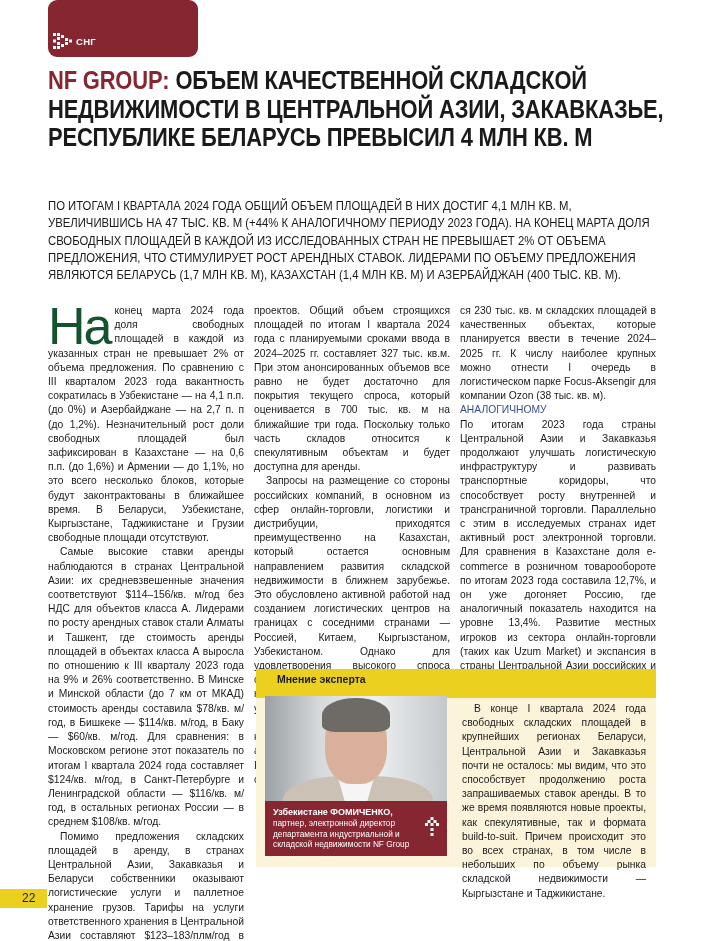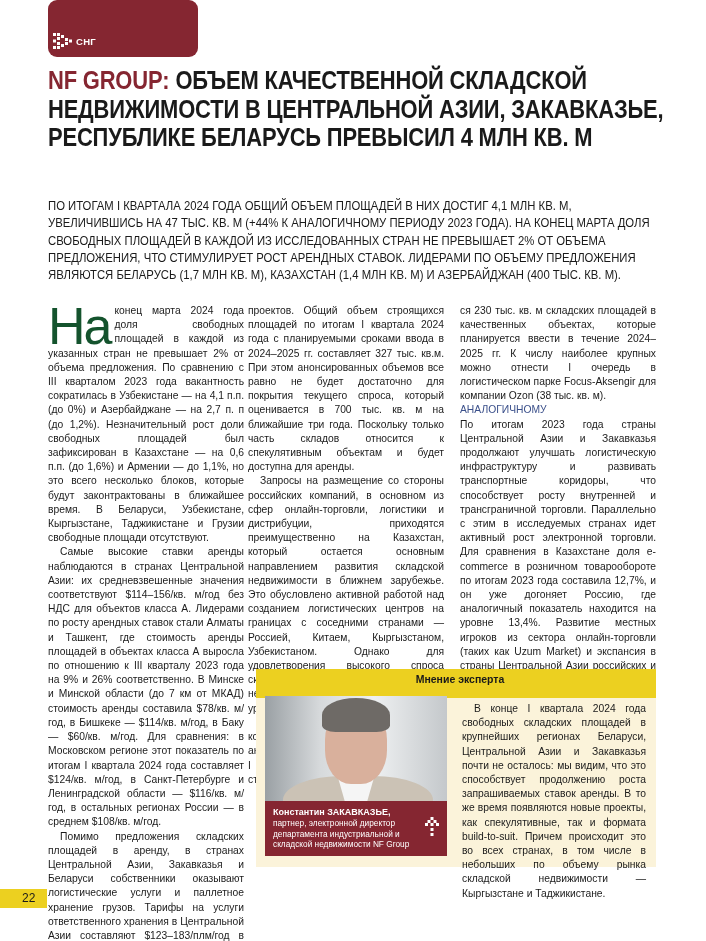--- a/index.html
+++ b/index.html
@@ -11,27 +11,27 @@
   .title { position:absolute; left:48px; top:66px; width:620px; margin:0; font-family:"Liberation Sans", sans-serif;
            font-weight:bold; font-size:25.5px; line-height:28.6px; letter-spacing:-0.2px; color:#1a1a1a; transform:scaleX(0.86); transform-origin:left top; width:720px; }
   .title .brand { color:#852631; }
   .lead { position:absolute; left:48px; top:197px; width:730px; margin:0; font-size:13.4px; line-height:17.3px; color:#1a1a1a;
           transform:scaleX(0.845); transform-origin:left top; }
   .col { position:absolute; top:304px; font-size:10.3px; line-height:14.2px; text-align:justify; color:#1a1a1a;
          font-family:"Liberation Sans", sans-serif; }
   .col p { margin:0; text-indent:12px; }
   .col p.noindent { text-indent:0; }
   .col1 { left:48px; width:196px; }
-  .col2 { left:248px; width:196px; }
+  .col2 { left:254px; width:196px; }
   .col3 { left:460px; width:196px; }
   .dropcap { float:left; font-size:52px; line-height:40px; color:#14532d; margin:2px 4px 0 0; font-family:"Liberation Sans", sans-serif; letter-spacing:-2px; }
   .subhead { color:#3a4f8a; font-size:10.3px; margin:14px 0 0 0; text-indent:0 !important; }
   .endmark { display:inline-block; width:6px; height:6px; background:#852631; margin-left:3px; vertical-align:middle; }
   .expert { position:absolute; left:256px; top:669px; width:400px; height:198px; background:#fbf3da; }
-  .expert .head { height:29px; background:#ecd020; font-weight:bold; font-size:10.5px; line-height:21px; padding-left:8px; color:#1a1a1a;text-align:center; }
+  .expert .head { height:29px; background:#ecd020; font-weight:bold; font-size:10.5px; line-height:21px; padding-left:21px; color:#1a1a1a; }
   .photo { position:absolute; left:9px; top:27px; width:182px; height:160px;
            background:linear-gradient(90deg,#9aa0a4 0%,#d6d9db 30%,#eef0f1 60%,#c4c8cb 100%); overflow:hidden; }
   .photo .head-shape { position:absolute; left:60px; top:8px; width:62px; height:80px; border-radius:45% 45% 42% 42%; background:#d9b09c; }
   .photo .hair { position:absolute; left:57px; top:2px; width:68px; height:34px; border-radius:50% 50% 20% 20%; background:#6e6a66; }
   .photo .body { position:absolute; left:18px; top:80px; width:150px; height:60px; border-radius:40% 40% 0 0; background:#cbc2b5; }
   .photo .shirt { position:absolute; left:72px; top:78px; width:38px; height:40px; background:#f5f5f5; clip-path:polygon(0 0,100% 0,70% 100%,30% 100%); }
   .caption { position:absolute; left:0; top:105px; width:182px; height:55px; background:#852631; color:#fff; padding:6px 0 0 8px; box-sizing:border-box; }
   .caption .name { font-weight:bold; font-size:9px; line-height:11px; }
   .caption .role { font-size:8.3px; line-height:10.5px; }
   .caption svg { position:absolute; right:8px; top:16px; }
@@ -87,21 +87,21 @@
 </div>
 
 <div class="expert">
   <div class="head">Мнение эксперта</div>
   <div class="photo">
     <div class="body"></div>
     <div class="shirt"></div>
     <div class="head-shape"></div>
     <div class="hair"></div>
     <div class="caption">
-      <div class="name">Константин ЗАКАВКАЗЬЕ,</div>
+      <div class="name">Узбекистане ФОМИЧЕНКО,</div>
       <div class="role" style="width:150px">партнер, электронной директор департамента индустриальной и складской недвижимости NF Group</div>
       <svg width="14" height="20" viewBox="0 0 14 20">
         <g fill="#ffffff">
           <rect x="5.5" y="0" width="3" height="3"></rect>
             <rect x="2.5" y="3" width="3" height="3"></rect>
           <rect x="8.5" y="3" width="3" height="3"></rect>
             <rect x="0" y="6" width="3" height="3"></rect>
           <rect x="5.5" y="6" width="3" height="3"></rect>
             <rect x="11" y="6" width="3" height="3"></rect>
           <rect x="5.5" y="11" width="3" height="3"></rect>

